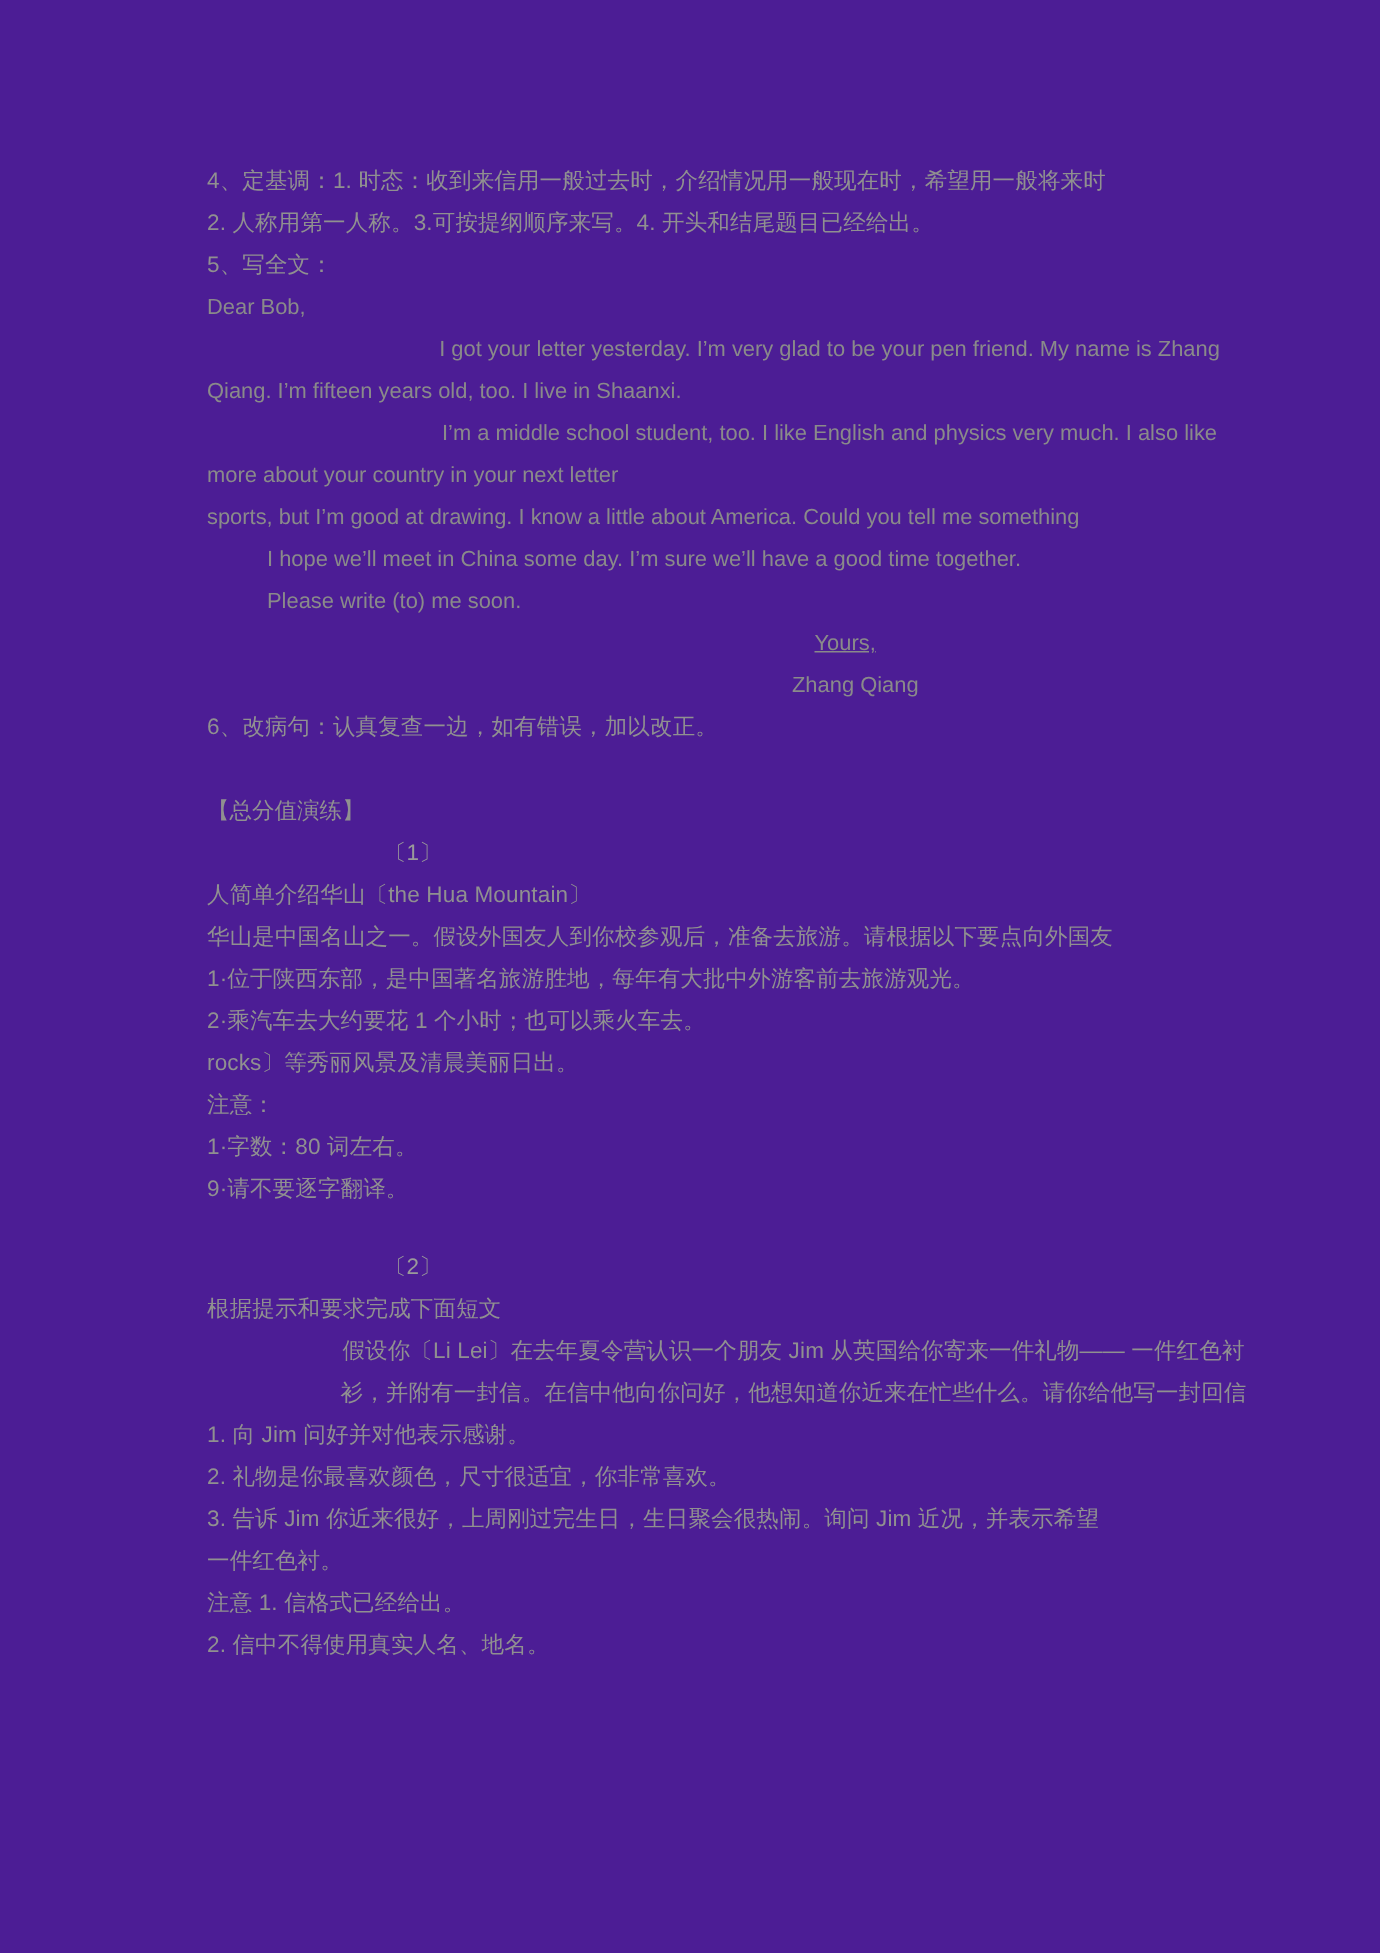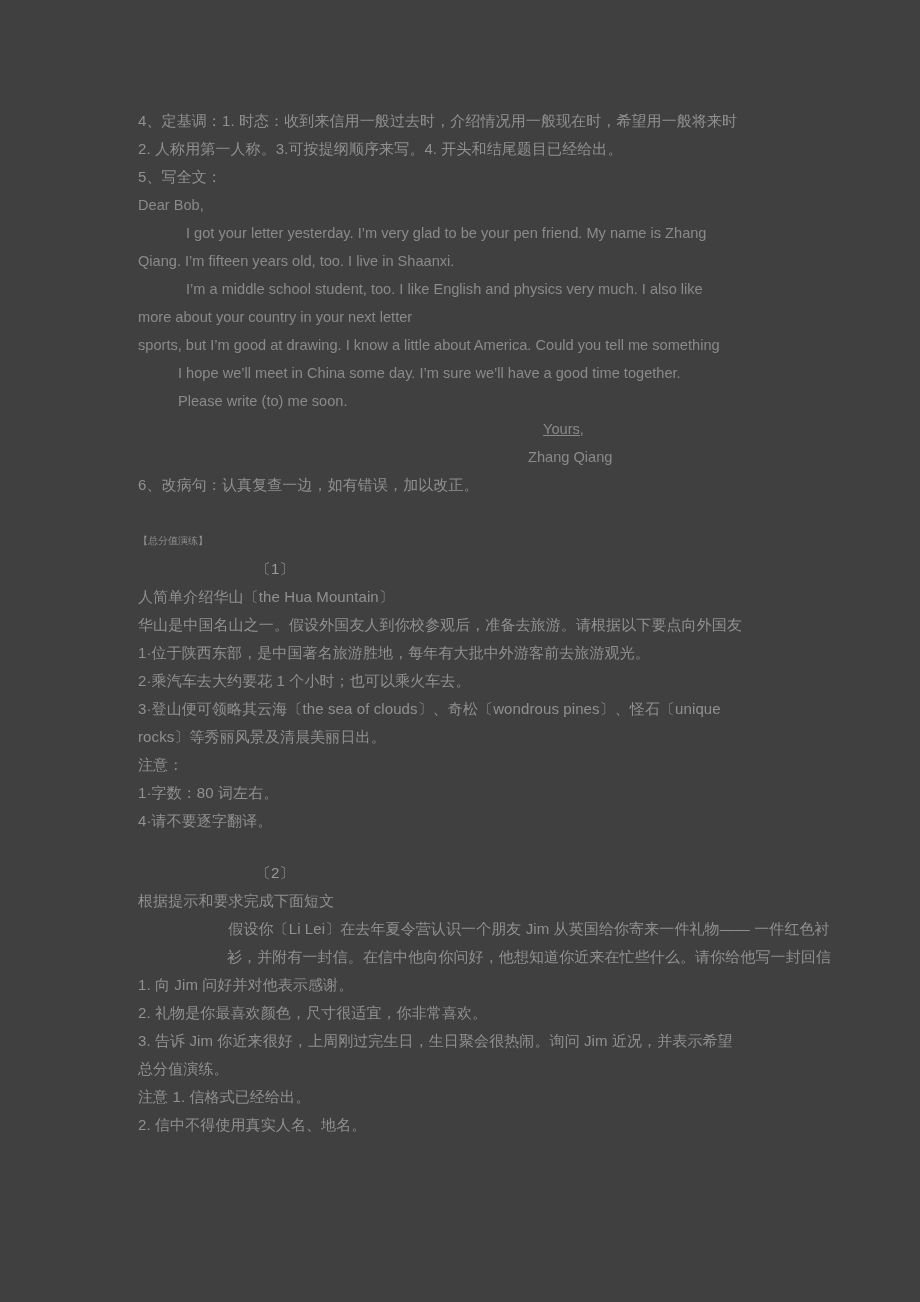--- a/index.html
+++ b/index.html
@@ -14,56 +14,56 @@
     font-family: "Liberation Sans", "DejaVu Sans", sans-serif;
     color: #8d8d8d;
     position: relative;
   }
   .page {
     position: absolute;
     left: 0;
     top: 0;
     width: 920px;
     height: 1302px;
-    background: #404040;
+    background: #4c1d95;
   }
   .content {
     position: absolute;
     left: 138px;
     top: 107px;
     width: 782px;
   }
   .cn {
     font-size: 15px;
     line-height: 28px;
     white-space: nowrap;
     letter-spacing: 0.1px;
     color: #909090;
   }
   .en {
     font-size: 14.6px;
     line-height: 28px;
     white-space: nowrap;
     color: #8a8a8a;
   }
-  .indent-para { padding-left: 48px; }
+  .indent-para { padding-left: 48px; text-align: center; }
   .indent-sm   { padding-left: 40px; }
   .sig-yours   { padding-left: 405px; text-decoration: underline; }
   .sig-name    { padding-left: 390px; }
   .center-mark {
     padding-left: 118px;
     font-size: 15px;
     line-height: 28px;
     white-space: nowrap;
     color: #9a9a9a;
   }
   .gap-lg { height: 28px; }
   .gap-md { height: 24px; }
   .section-title {
-    font-size: 10px;
+    font-size: 15px;
     line-height: 28px;
     white-space: nowrap;
     color: #909090;
   }
   
   .clip-row {
     width: 782px;
     overflow: hidden;
     text-align: center;
   }
@@ -100,40 +100,39 @@
     <div class="gap-lg"></div>
 
     <div class="section-title">【总分值演练】</div>
 
     <div>
       <div class="center-mark">〔1〕</div>
       <div class="cn">人简单介绍华山〔the Hua Mountain〕</div>
       <div class="cn">华山是中国名山之一。假设外国友人到你校参观后，准备去旅游。请根据以下要点向外国友</div>
       <div class="cn">1·位于陕西东部，是中国著名旅游胜地，每年有大批中外游客前去旅游观光。</div>
       <div class="cn">2·乘汽车去大约要花 1 个小时；也可以乘火车去。</div>
-      <div class="cn">3·登山便可领略其云海〔the sea of clouds〕、奇松〔wondrous pines〕、怪石〔unique</div>
       <div class="cn">rocks〕等秀丽风景及清晨美丽日出。</div>
       <div class="cn">注意：</div>
       <div class="cn">1·字数：80 词左右。</div>
-      <div class="cn">4·请不要逐字翻译。</div>
+      <div class="cn">9·请不要逐字翻译。</div>
     </div>
 
     <div class="gap-md"></div>
 
     <div>
       <div class="center-mark">〔2〕</div>
       <div class="cn">根据提示和要求完成下面短文</div>
       <div class="clip-row">
         <div class="cn">假设你〔Li Lei〕在去年夏令营认识一个朋友 Jim 从英国给你寄来一件礼物—— 一件红色衬</div>
       </div>
       <div class="clip-row">
         <div class="cn">衫，并附有一封信。在信中他向你问好，他想知道你近来在忙些什么。请你给他写一封回信</div>
       </div>
       <div class="cn">1. 向 Jim 问好并对他表示感谢。</div>
       <div class="cn">2. 礼物是你最喜欢颜色，尺寸很适宜，你非常喜欢。</div>
       <div class="cn">3. 告诉 Jim 你近来很好，上周刚过完生日，生日聚会很热闹。询问 Jim 近况，并表示希望</div>
-      <div class="cn">总分值演练。</div>
+      <div class="cn">一件红色衬。</div>
       <div class="cn">注意 1. 信格式已经给出。</div>
       <div class="cn">2. 信中不得使用真实人名、地名。</div>
     </div>
 
   </div>
 </div>
 
 </body></html>

